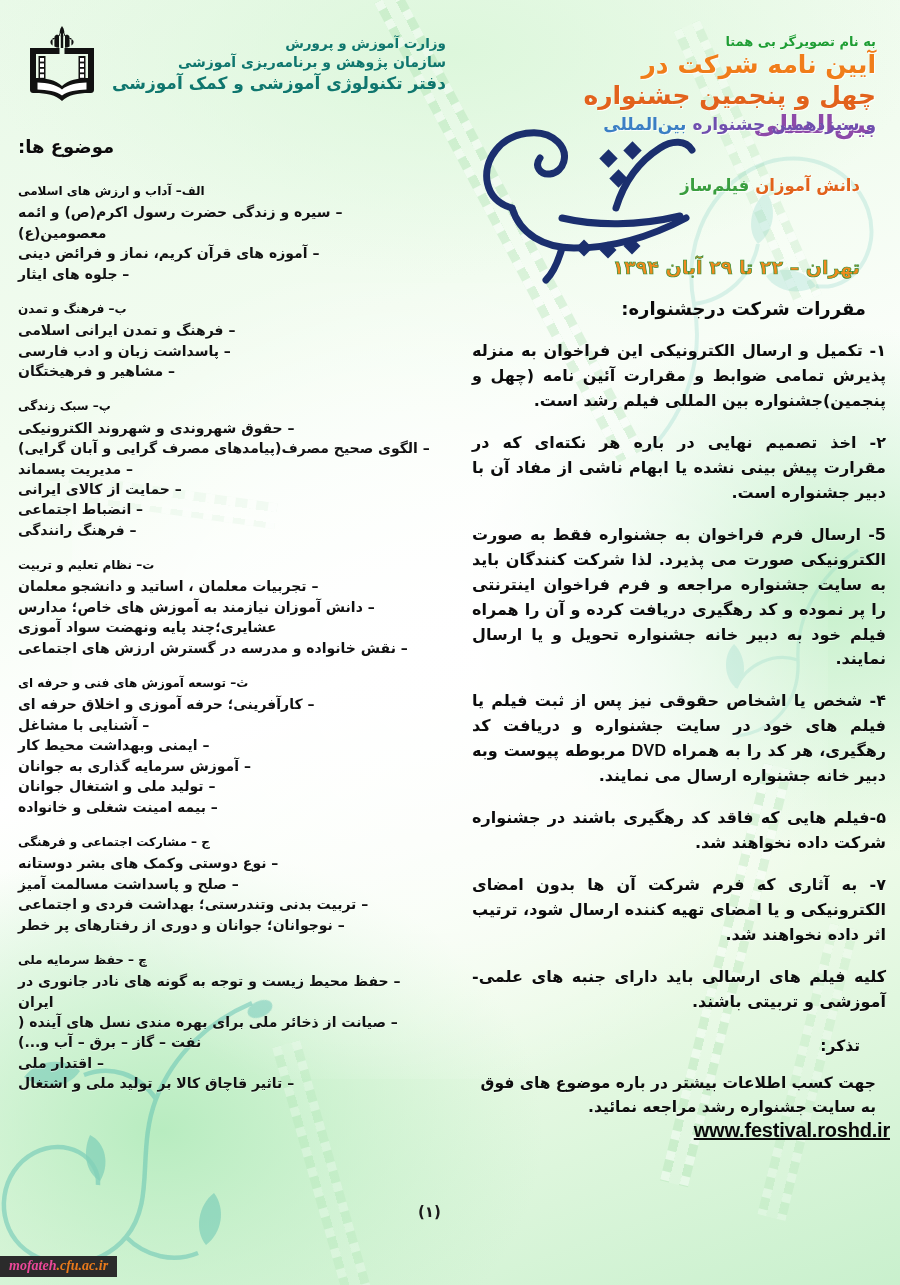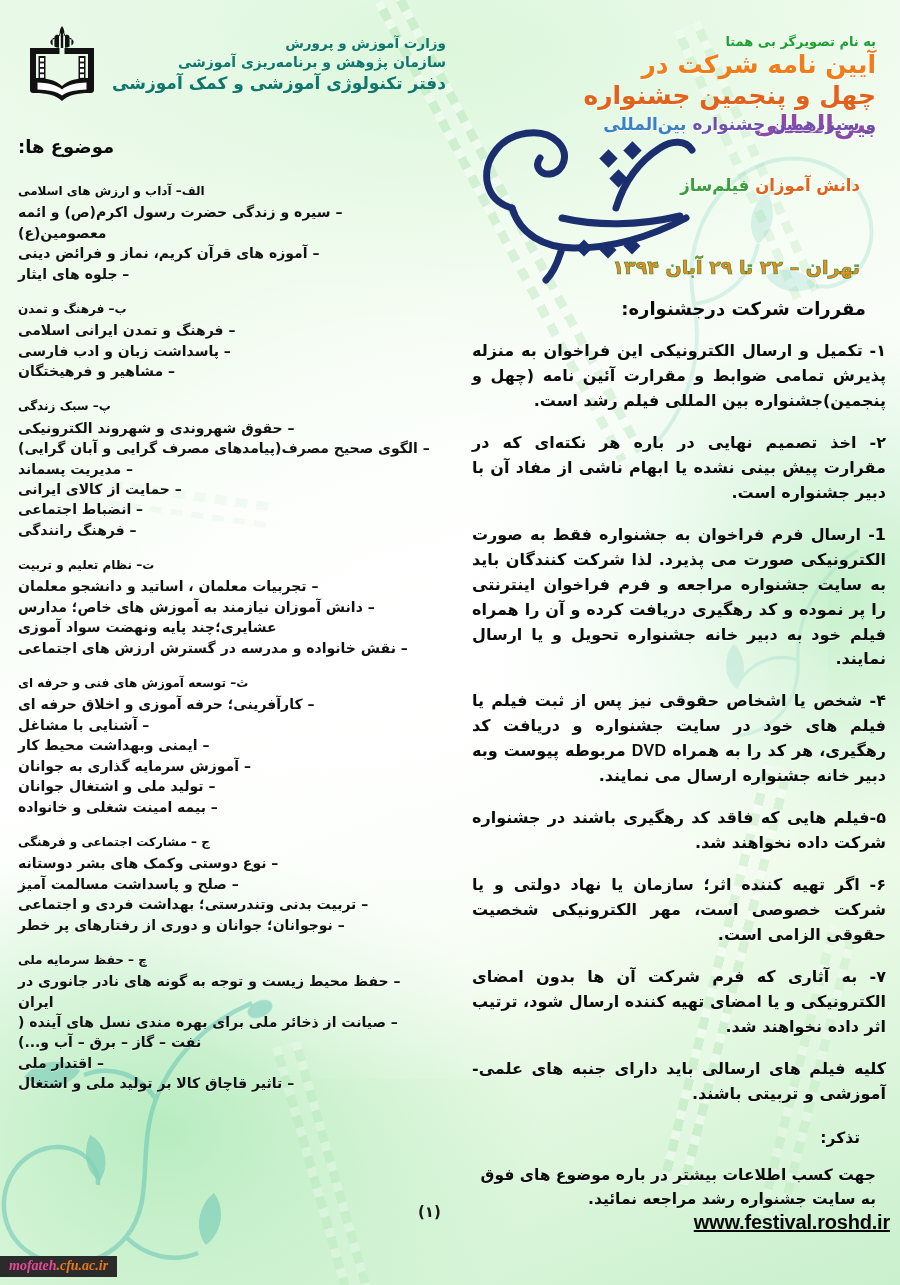--- a/index.html
+++ b/index.html
@@ -393,24 +393,23 @@
           <div class="topic-item">– تاثیر قاچاق کالا بر تولید ملی و اشتغال</div>
         </div>
       </div>
   </div>
 
   <div class="col col-rules">
     <div class="col-heading">مقررات شرکت درجشنواره:</div>
     <div id="rules-host">
         <div class="rule">۱- تکمیل و ارسال الکترونیکی این فراخوان به منزله پذیرش تمامی ضوابط و مقرارت آئین نامه (چهل و پنجمین)جشنواره بین المللی فیلم رشد است.</div>
         <div class="rule">۲- اخذ تصمیم نهایی در باره هر نکته‌ای که در مقرارت پیش بینی نشده یا ابهام ناشی از مفاد آن با دبیر جشنواره است.</div>
-        <div class="rule">1- ارسال فرم فراخوان به جشنواره فقط به صورت الکترونیکی صورت می پذیرد. لذا شرکت کنندگان باید به سایت جشنواره مراجعه و فرم فراخوان اینترنتی را پر نموده و کد رهگیری دریافت کرده و آن را همراه فیلم خود به دبیر خانه جشنواره تحویل و یا ارسال نمایند.</div>
+        <div class="rule">5- ارسال فرم فراخوان به جشنواره فقط به صورت الکترونیکی صورت می پذیرد. لذا شرکت کنندگان باید به سایت جشنواره مراجعه و فرم فراخوان اینترنتی را پر نموده و کد رهگیری دریافت کرده و آن را همراه فیلم خود به دبیر خانه جشنواره تحویل و یا ارسال نمایند.</div>
         <div class="rule">۴- شخص یا اشخاص حقوقی نیز پس از ثبت فیلم یا فیلم های خود در سایت جشنواره و دریافت کد رهگیری، هر کد را به همراه <span class="lat">DVD</span> مربوطه پیوست وبه دبیر خانه جشنواره ارسال می نمایند.</div>
         <div class="rule">۵-فیلم هایی که فاقد کد رهگیری باشند در جشنواره  شرکت داده نخواهند شد.</div>
-        <div class="rule">۶- اگر تهیه کننده  اثر؛ سازمان یا نهاد دولتی و یا شرکت خصوصی است، مهر الکترونیکی شخصیت حقوقی الزامی است.</div>
         <div class="rule">۷- به آثاری که  فرم شرکت آن ها بدون امضای الکترونیکی و یا امضای تهیه کننده ارسال شود، ترتیب اثر داده  نخواهند شد.</div>
         <div class="rule">کلیه فیلم های ارسالی باید دارای جنبه های علمی- آموزشی و تربیتی باشند.</div>
       </div>
     <div class="note-label">تذکر:</div>
     <div class="note-body">جهت کسب اطلاعات بیشتر در باره موضوع های فوق به سایت جشنواره رشد مراجعه نمائید.</div>
     <a class="site-url" href="#">www.festival.roshd.ir</a>
   </div>
 
   <div class="page-no">(۱)</div>
 </div>

